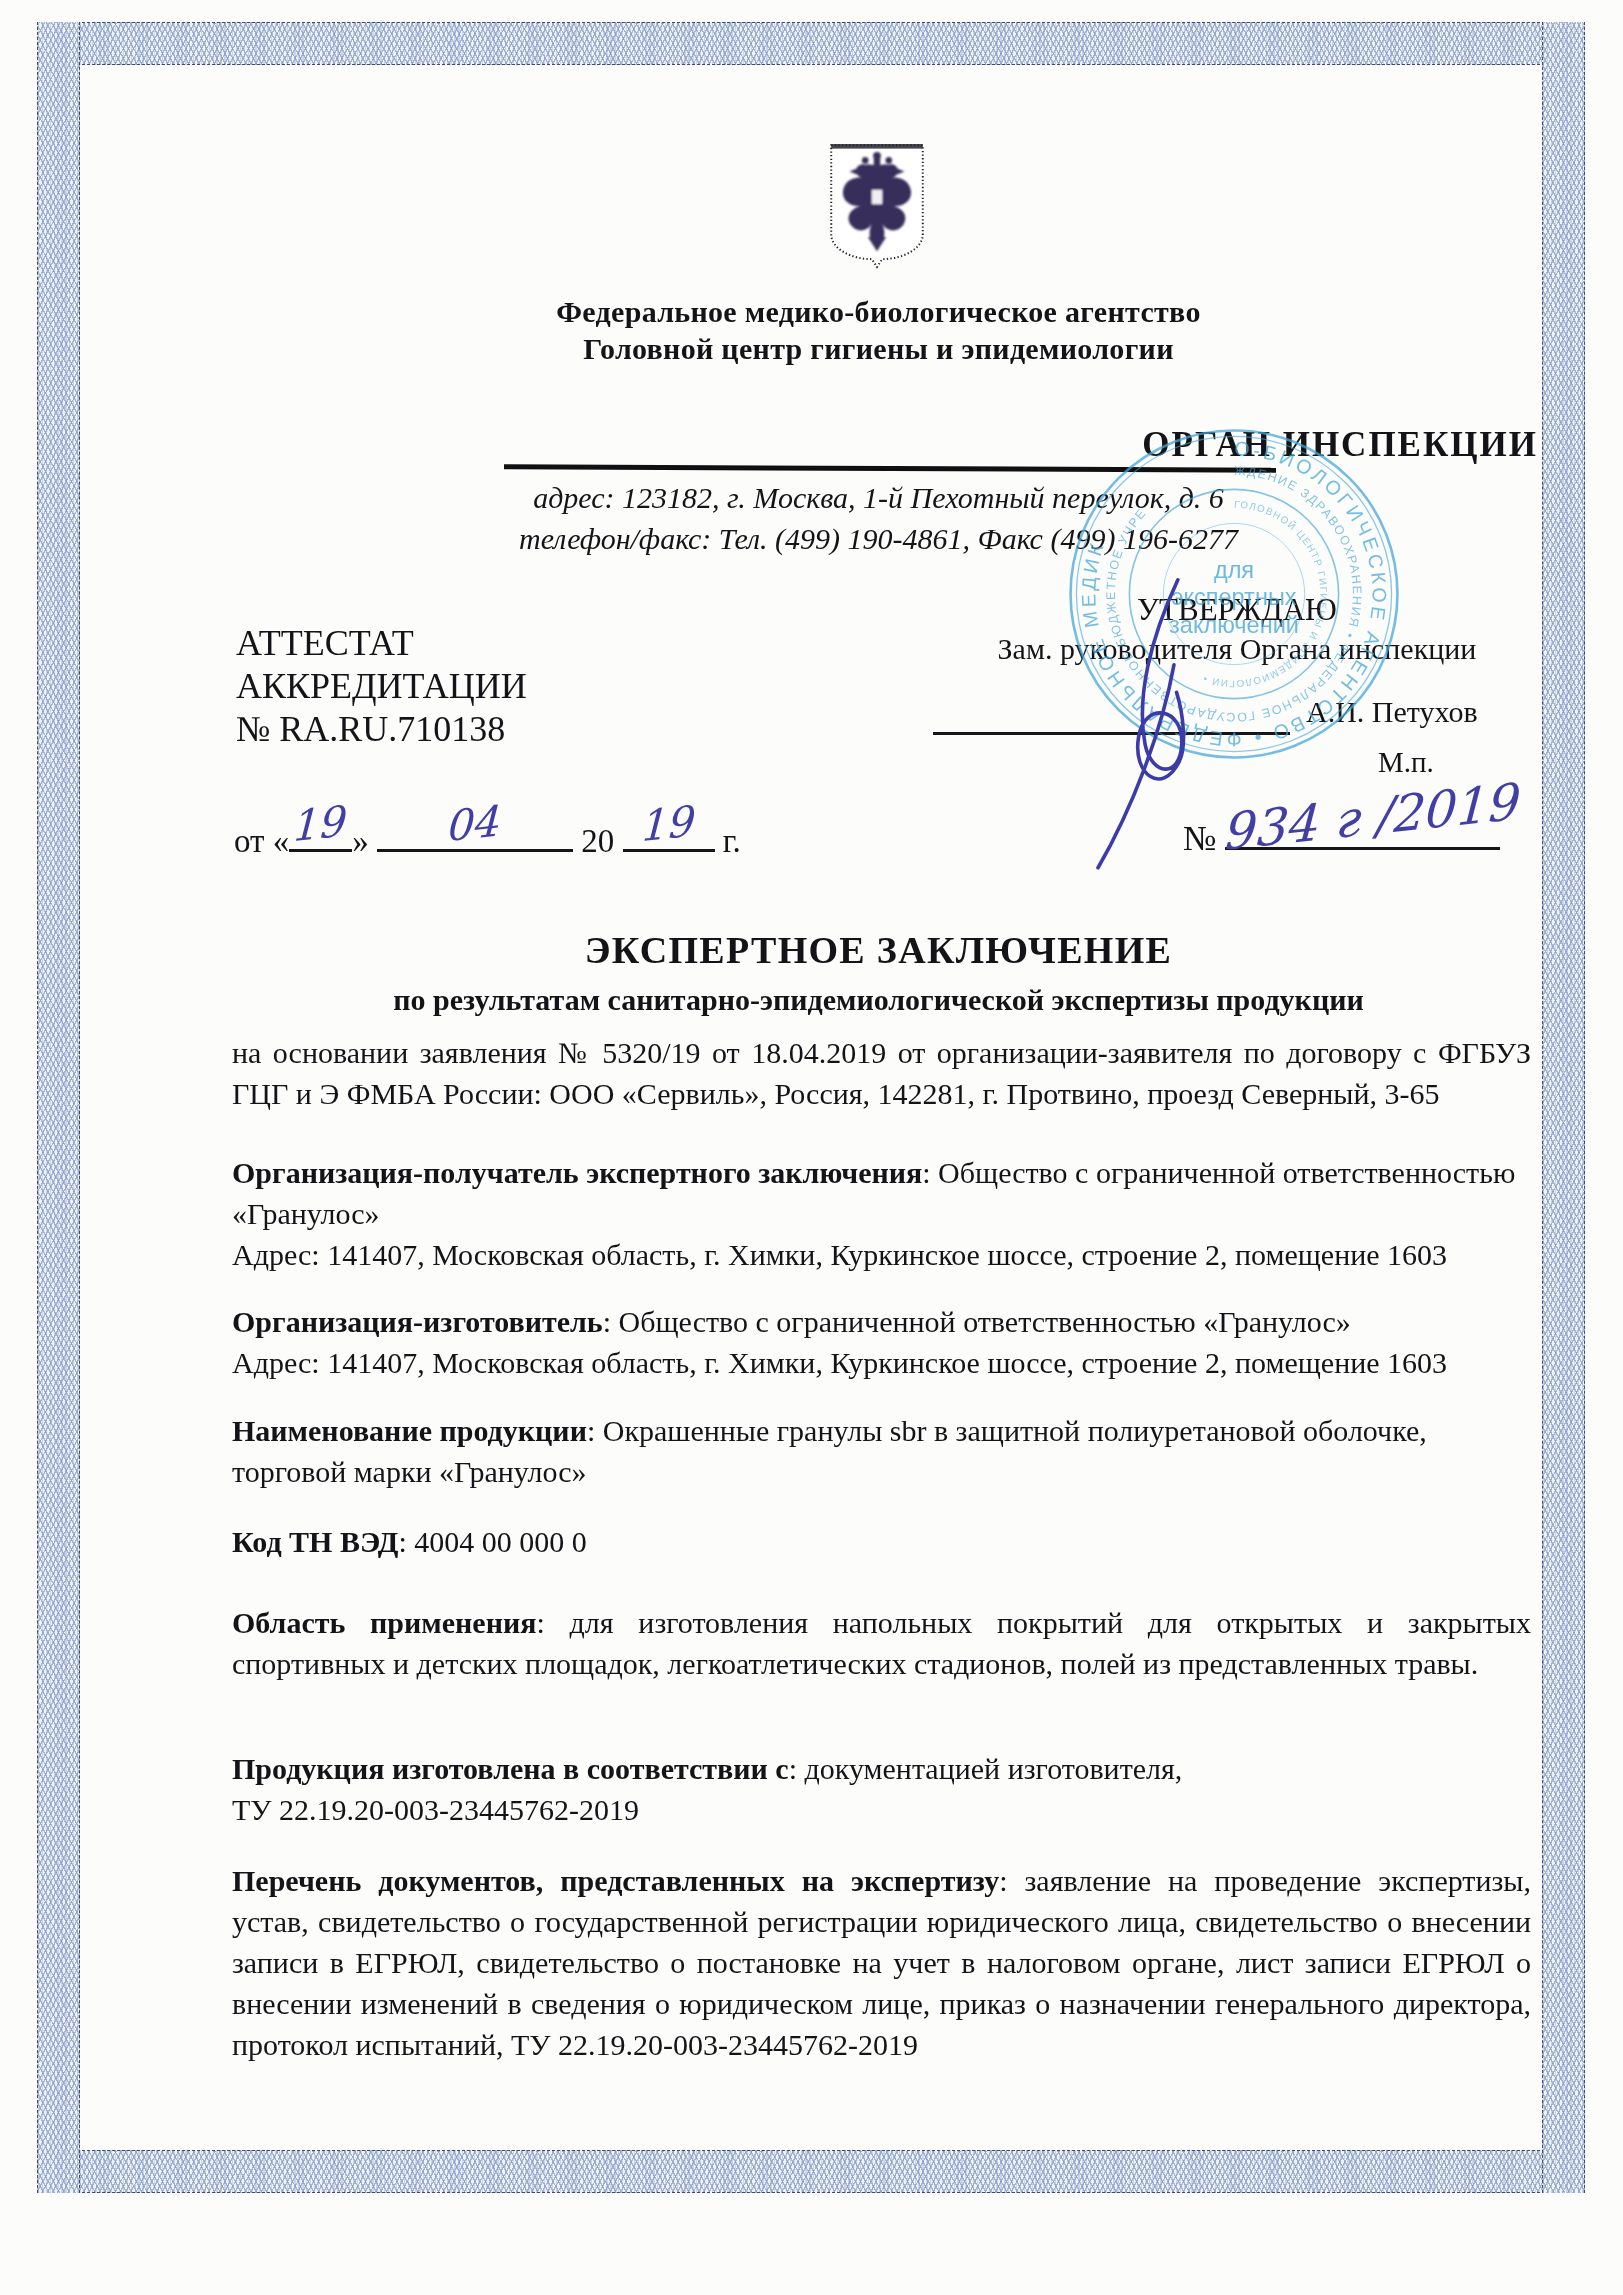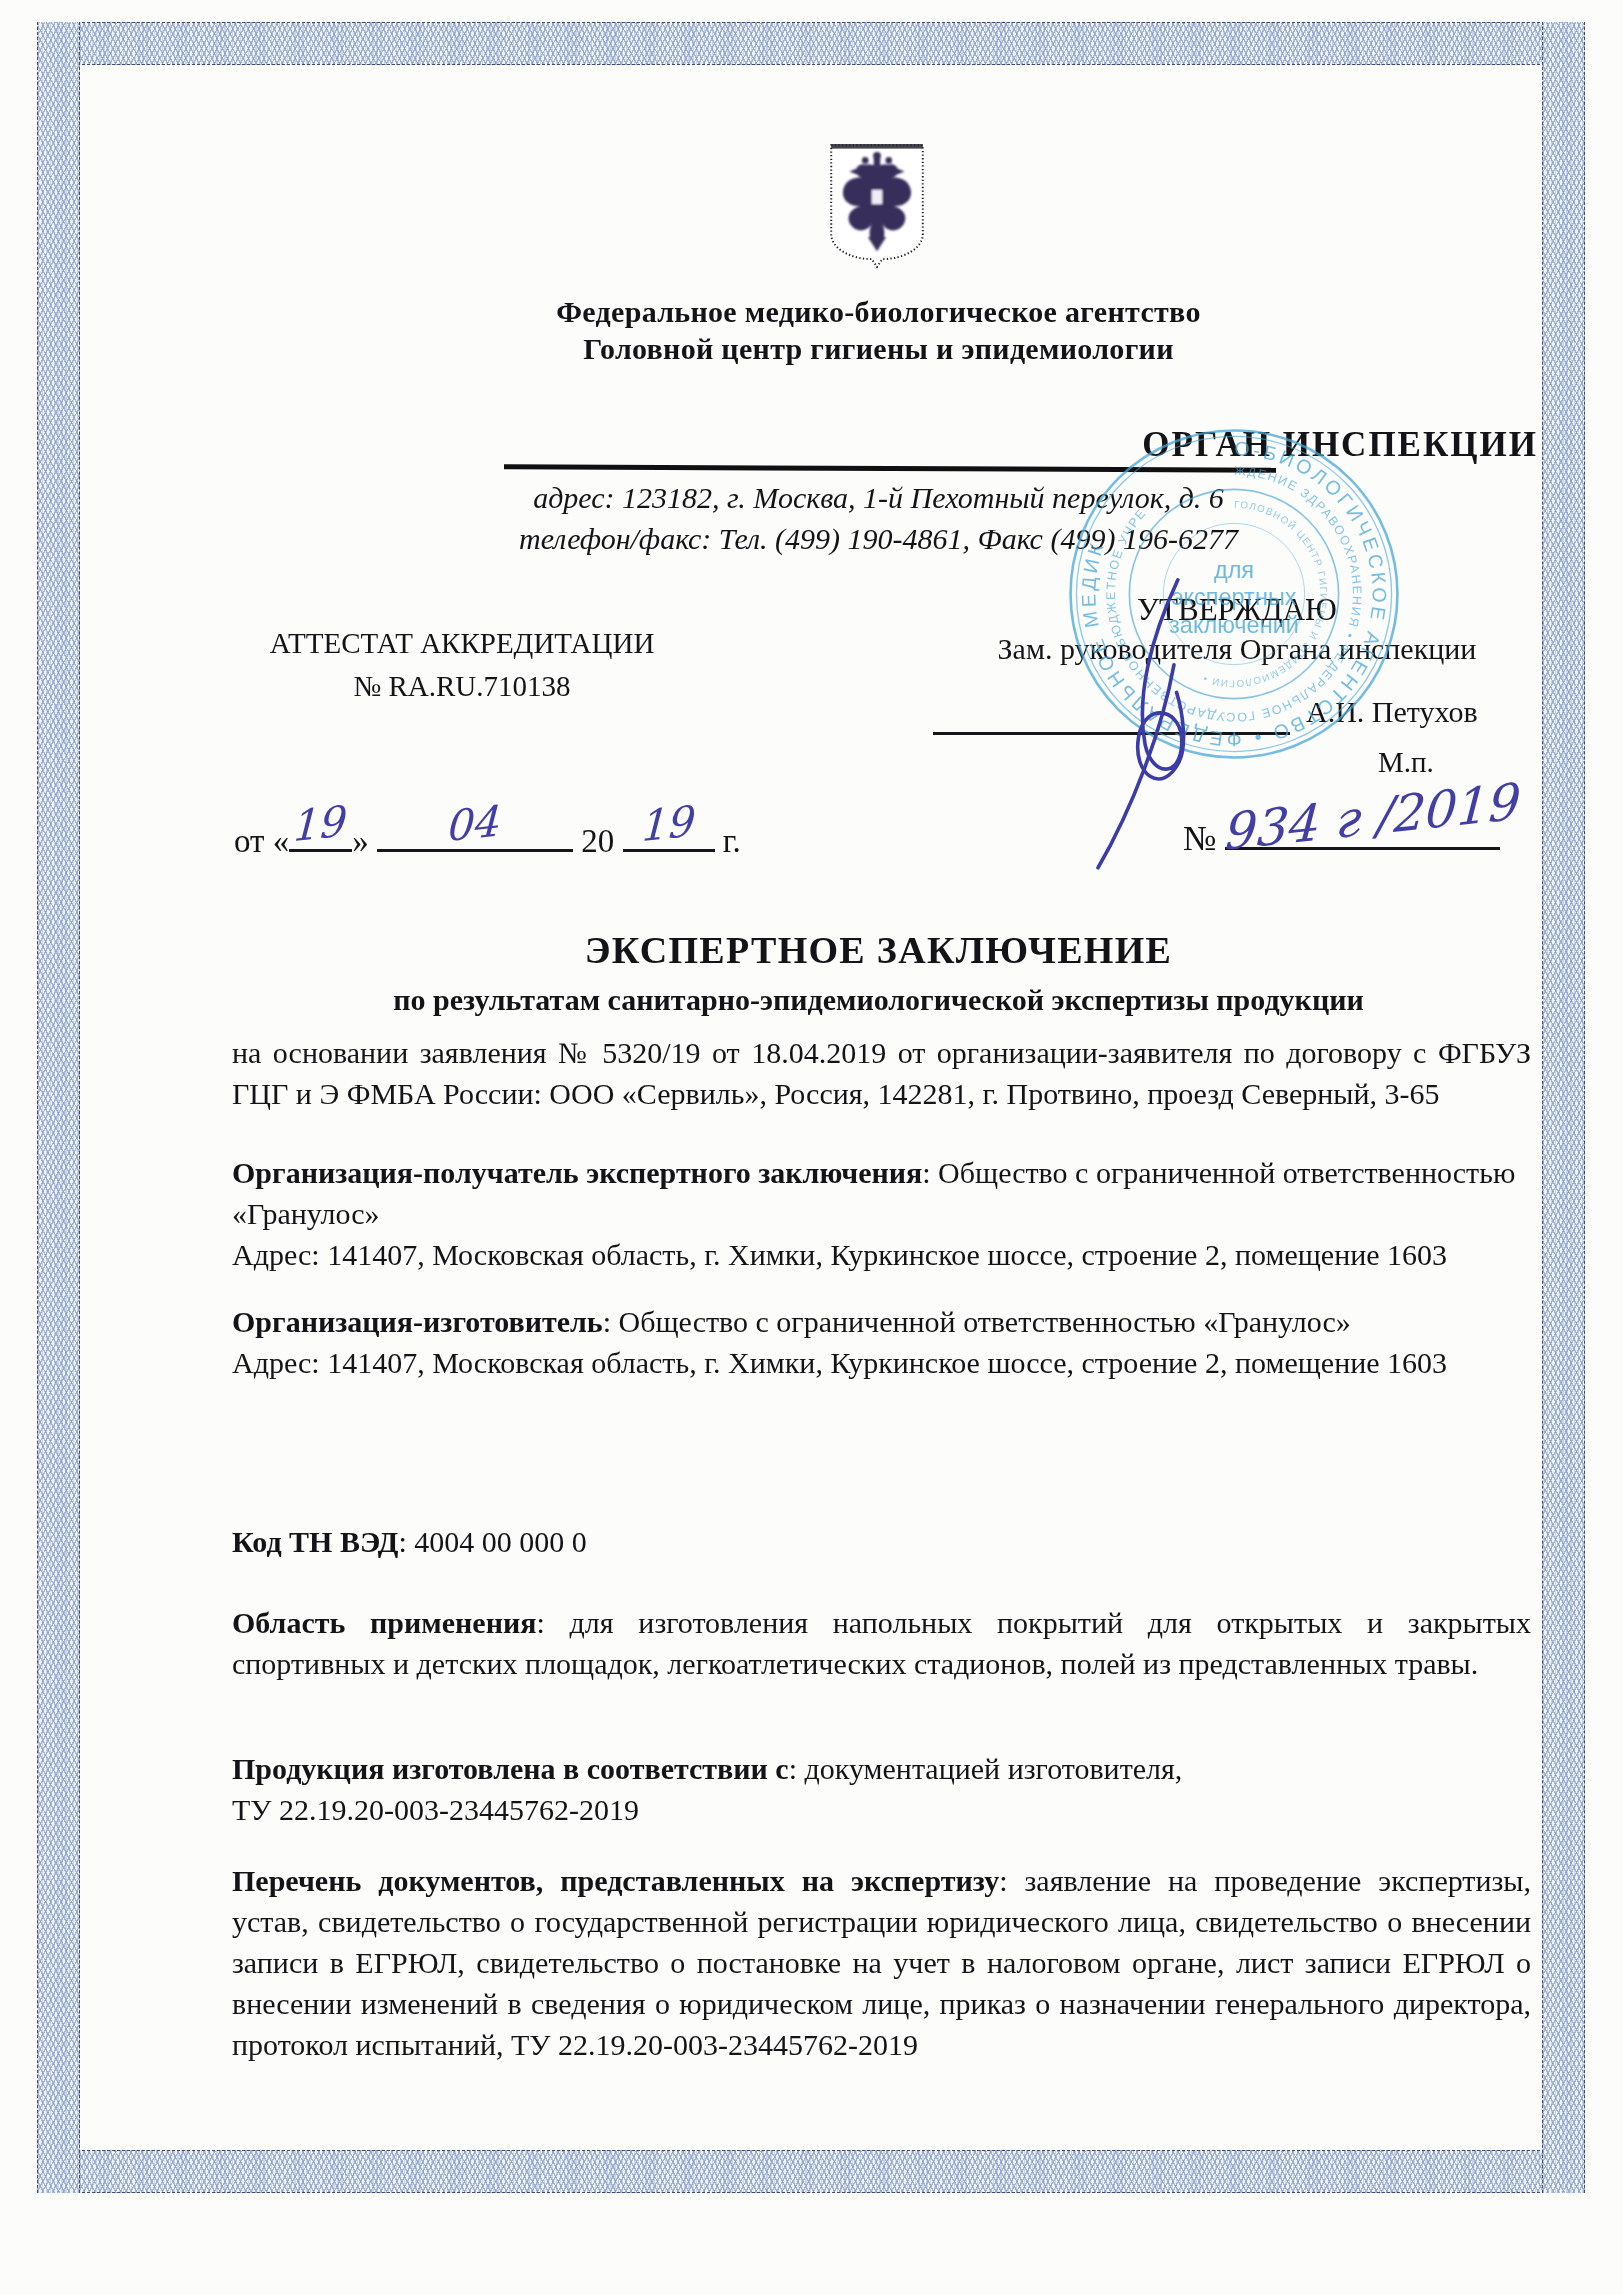--- a/index.html
+++ b/index.html
@@ -27,21 +27,21 @@
 
   .abs{position:absolute;}
 
   
   .org-header{left:229px;width:1299px;top:293px;font-size:30px;font-weight:bold;line-height:37px;text-align:center;letter-spacing:0.3px;}
   .organ-heading{left:239px;width:1299px;top:425px;font-size:35px;font-weight:bold;letter-spacing:2px;text-align:right;}
   .organ-rule{left:504px;top:466px;width:772px;height:4.6px;background:#101012;transform:rotate(.25deg);}
   .inspection-addr{left:229px;width:1299px;top:477px;font-size:30px;line-height:41px;text-align:center;font-style:italic;}
 
   
-  .accred{left:236px;width:452px;top:622px;font-size:29px;line-height:43px;text-align:center;}
+  .accred{left:236px;width:452px;top:622px;font-size:36px;line-height:43px;}
   .approve{left:949px;width:576px;top:590px;font-size:31px;line-height:39px;text-align:center;}
   .approve .role{font-size:30px;}
   .sign-rule{left:933px;top:732px;width:357px;height:2.6px;background:#15151a;}
   .sign-name{left:1306px;top:695px;font-size:30px;}
   .mp{left:1378px;top:746px;font-size:29px;}
 
   
   .hw{
     font-family:"DejaVu Serif",serif;font-style:italic;color:#413ea6;
     display:inline-block;transform:rotate(-6deg) skewX(-10deg);
@@ -187,20 +187,21 @@
   <div class="abs doc-subtitle">по результатам санитарно-эпидемиологической экспертизы продукции</div>
 
   <div class="par just p-basis">на основании заявления № 5320/19 от 18.04.2019 от организации-заявителя по договору с ФГБУЗ ГЦГ и Э ФМБА России: ООО «Сервиль», Россия, 142281, г. Протвино, проезд Северный, 3-65</div>
 
   <div class="par p-recipient"><b>Организация-получатель экспертного заключения</b><span>: Общество с ограниченной ответственностью «Гранулос»
 Адрес: 141407, Московская область, г. Химки, Куркинское шоссе, строение 2, помещение 1603</span></div>
 
   <div class="par p-manufacturer"><b>Организация-изготовитель</b><span>: Общество с ограниченной ответственностью «Гранулос»
 Адрес: 141407, Московская область, г. Химки, Куркинское шоссе, строение 2, помещение 1603</span></div>
 
+  <div class="par p-product"><b>Наименование продукции</b><span>: Окрашенные гранулы sbr в защитной полиуретановой оболочке, торговой марки «Гранулос»</span></div>
 
   <div class="par p-tnved"><b>Код ТН ВЭД</b><span>: 4004 00 000 0</span></div>
 
   <div class="par just p-scope"><b>Область применения</b><span>: для изготовления напольных покрытий для открытых и закрытых спортивных и детских площадок, легкоатлетических стадионов, полей из представленных травы.</span></div>
 
   <div class="par p-standard"><b>Продукция изготовлена в соответствии с</b><span>: документацией изготовителя,
 ТУ 22.19.20-003-23445762-2019</span></div>
 
   <div class="par just p-documents"><b>Перечень документов, представленных на экспертизу</b><span>: заявление на проведение экспертизы, устав, свидетельство о государственной регистрации юридического лица, свидетельство о внесении записи в ЕГРЮЛ, свидетельство о постановке на учет в налоговом органе, лист записи ЕГРЮЛ о внесении изменений в сведения о юридическом лице, приказ о назначении генерального директора, протокол испытаний, ТУ 22.19.20-003-23445762-2019</span></div>
 

